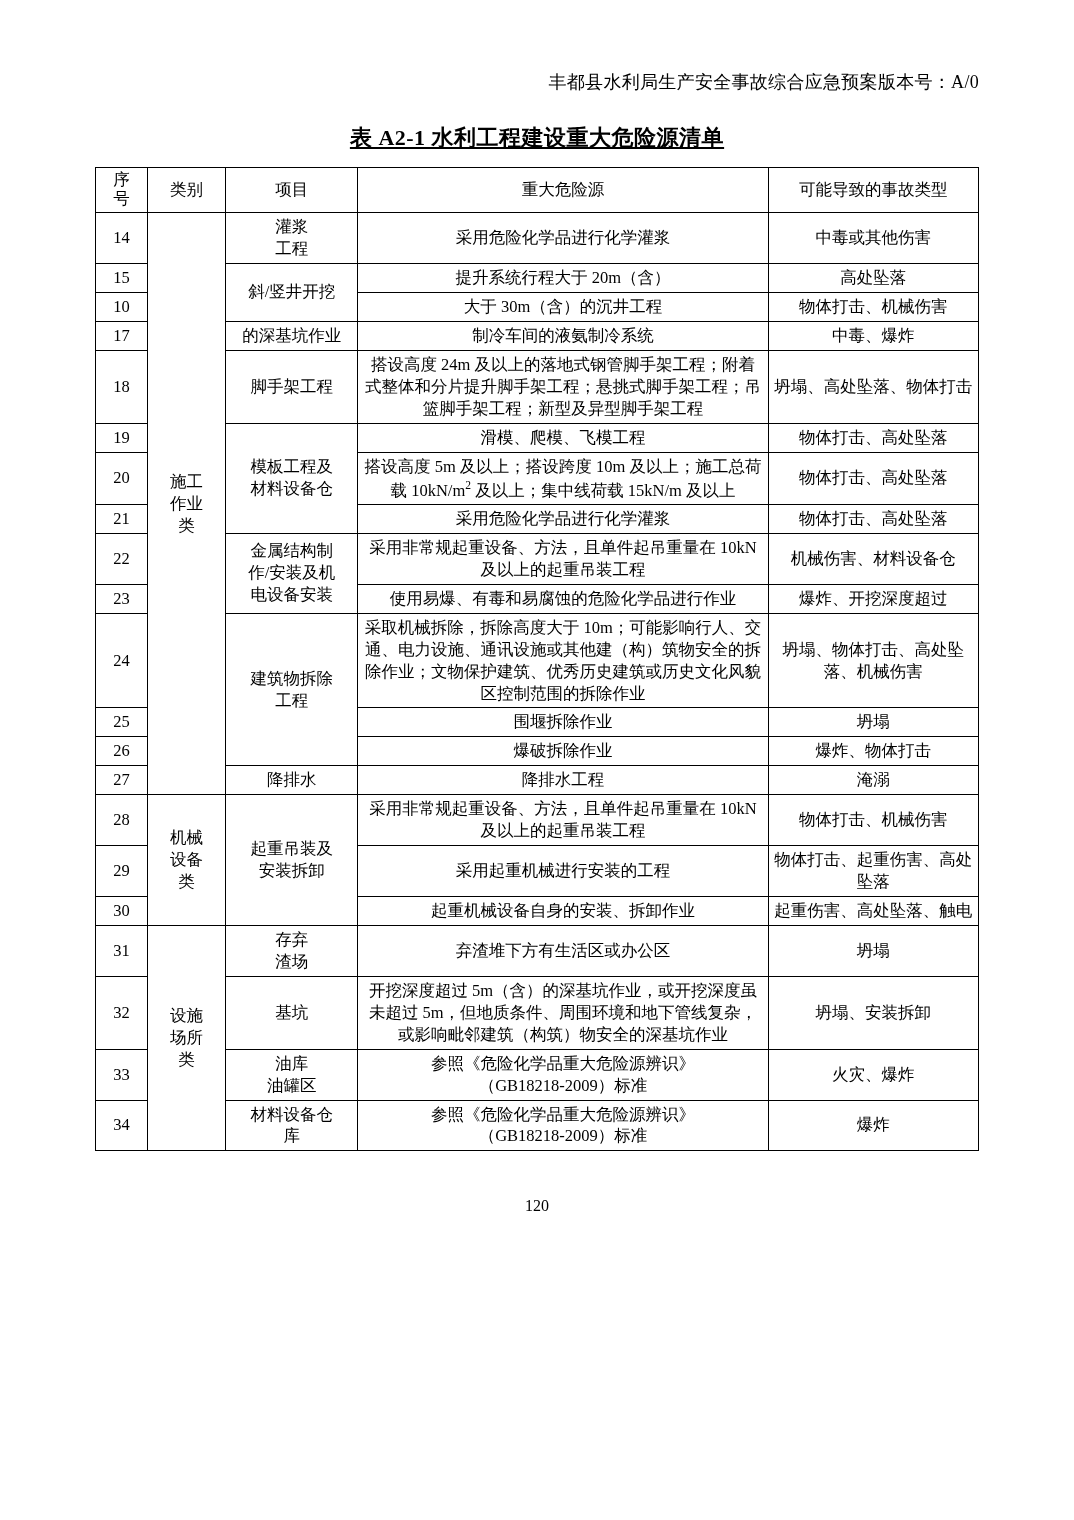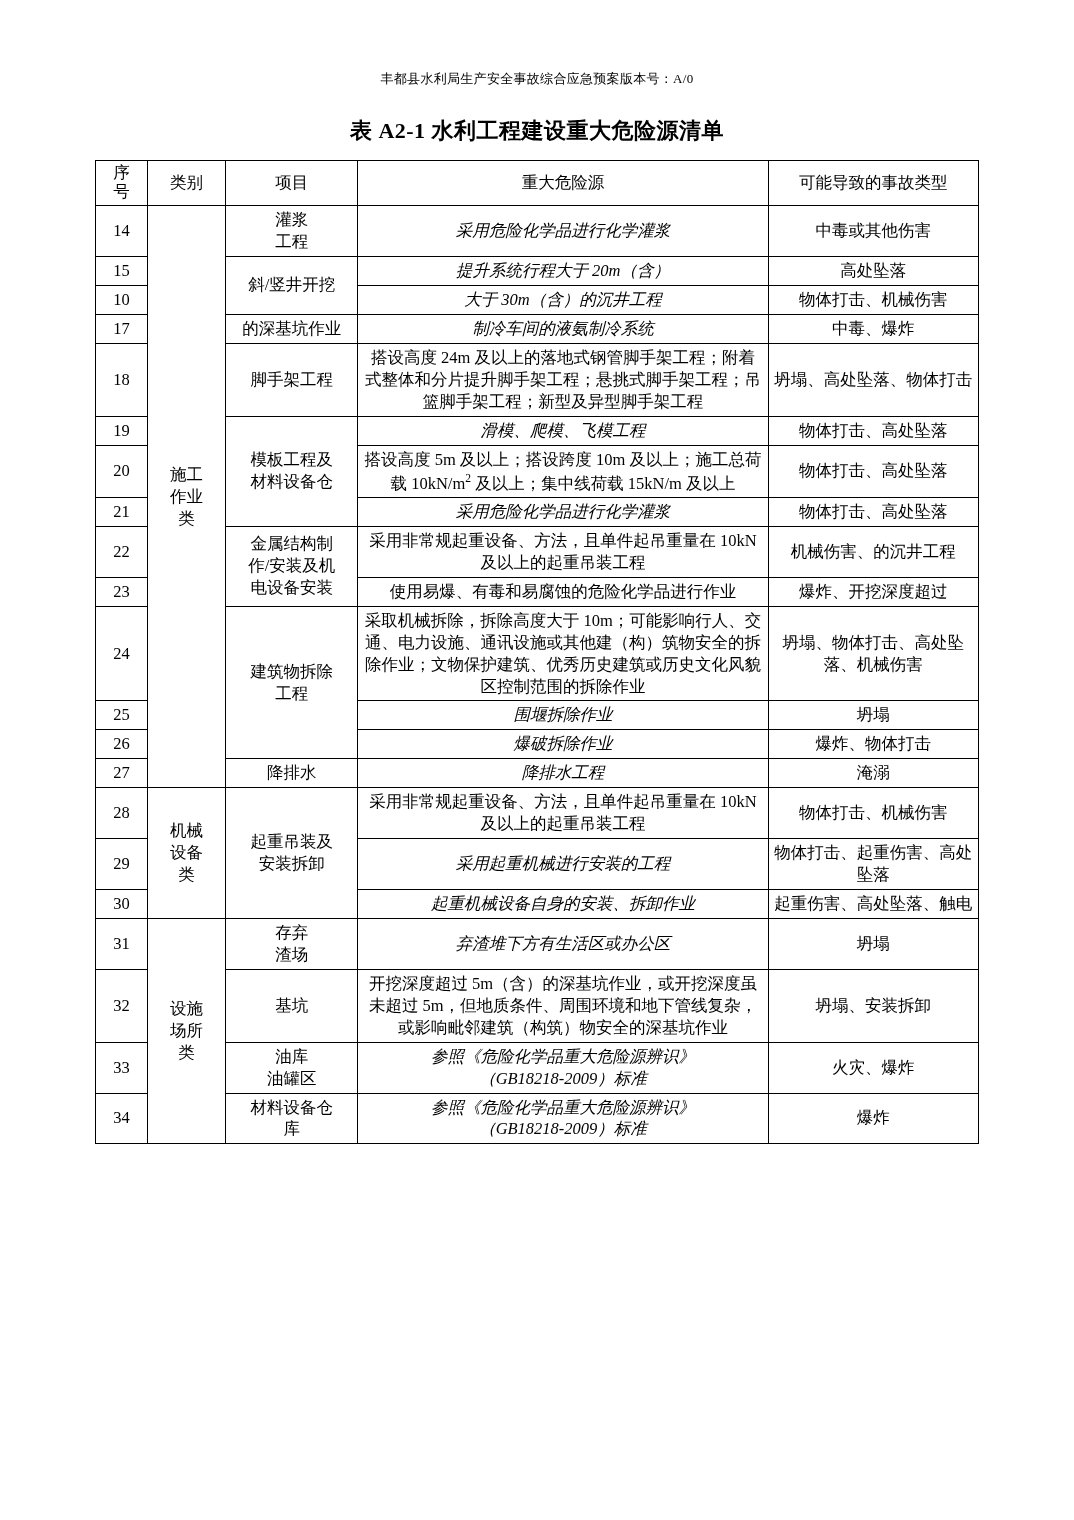--- a/index.html
+++ b/index.html
@@ -16,35 +16,36 @@
   }
   .page {
     width: 1074px;
     height: 1520px;
     box-sizing: border-box;
     padding: 70px 95px 0 95px;
     position: relative;
   }
   .header {
     display: flex;
-    justify-content: center;
+    justify-content: flex-end;
     align-items: baseline;
-    font-size: 13px;
+    font-size: 18px;
     line-height: 1.4;
     margin-bottom: 28px;
   }
   .header-left { letter-spacing: 0.3px; }
   .header-right { letter-spacing: 0.3px; }
 
   .doc-title {
     text-align: center;
     font-size: 22px;
     font-weight: bold;
     margin: 8px 0 14px 0;
     letter-spacing: 0.5px;
+    text-decoration: underline;
   }
 
   table.main {
     border-collapse: collapse;
     width: 884px;
     table-layout: fixed;
     margin: 0 auto;
   }
   table.main td, table.main th {
     border: 1px solid #000;
@@ -57,21 +58,21 @@
   }
   .c-seq   { width: 48px; }
   .c-cat   { width: 72px; }
   .c-item  { width: 122px; }
   .c-src   { width: 378px; }
   .c-type  { width: 194px; }
 
   .hdr td { font-size: 16.5px; padding: 6px 4px; }
   .hdr .two-line { line-height: 1.15; }
 
-  .src-cell { text-align: center; font-style: italic; }
+  .src-cell { text-align: center; }
   .src-just {
     text-align: justify;
     text-align-last: center;
     padding-left: 10px;
     padding-right: 10px;
   }
   .tall { padding-top: 8px; padding-bottom: 8px; }
   .pagenum {
     text-align: center;
     font-size: 16px;
@@ -176,21 +177,21 @@
       </tr>
 
       <tr>
         <td>22</td>
         <td rowspan="2">
           <div>金属结构制</div>
           <div>作/安装及机</div>
           <div>电设备安装</div>
         </td>
         <td class="src-just">采用非常规起重设备、方法，且单件起吊重量在 10kN 及以上的起重吊装工程</td>
-        <td>机械伤害、的沉井工程</td>
+        <td>机械伤害、材料设备仓</td>
       </tr>
 
       <tr>
         <td>23</td>
         <td class="src-just">使用易爆、有毒和易腐蚀的危险化学品进行作业</td>
         <td>爆炸、开挖深度超过</td>
       </tr>
 
       <tr>
         <td>24</td>
@@ -291,13 +292,14 @@
         </td>
         <td class="src-cell">
           <div>参照《危险化学品重大危险源辨识》</div>
           <div>（GB18218-2009）标准</div>
         </td>
         <td>爆炸</td>
       </tr>
     </tbody>
   </table>
 
+  <div class="pagenum">120</div>
 </div>
 
 </body></html>

